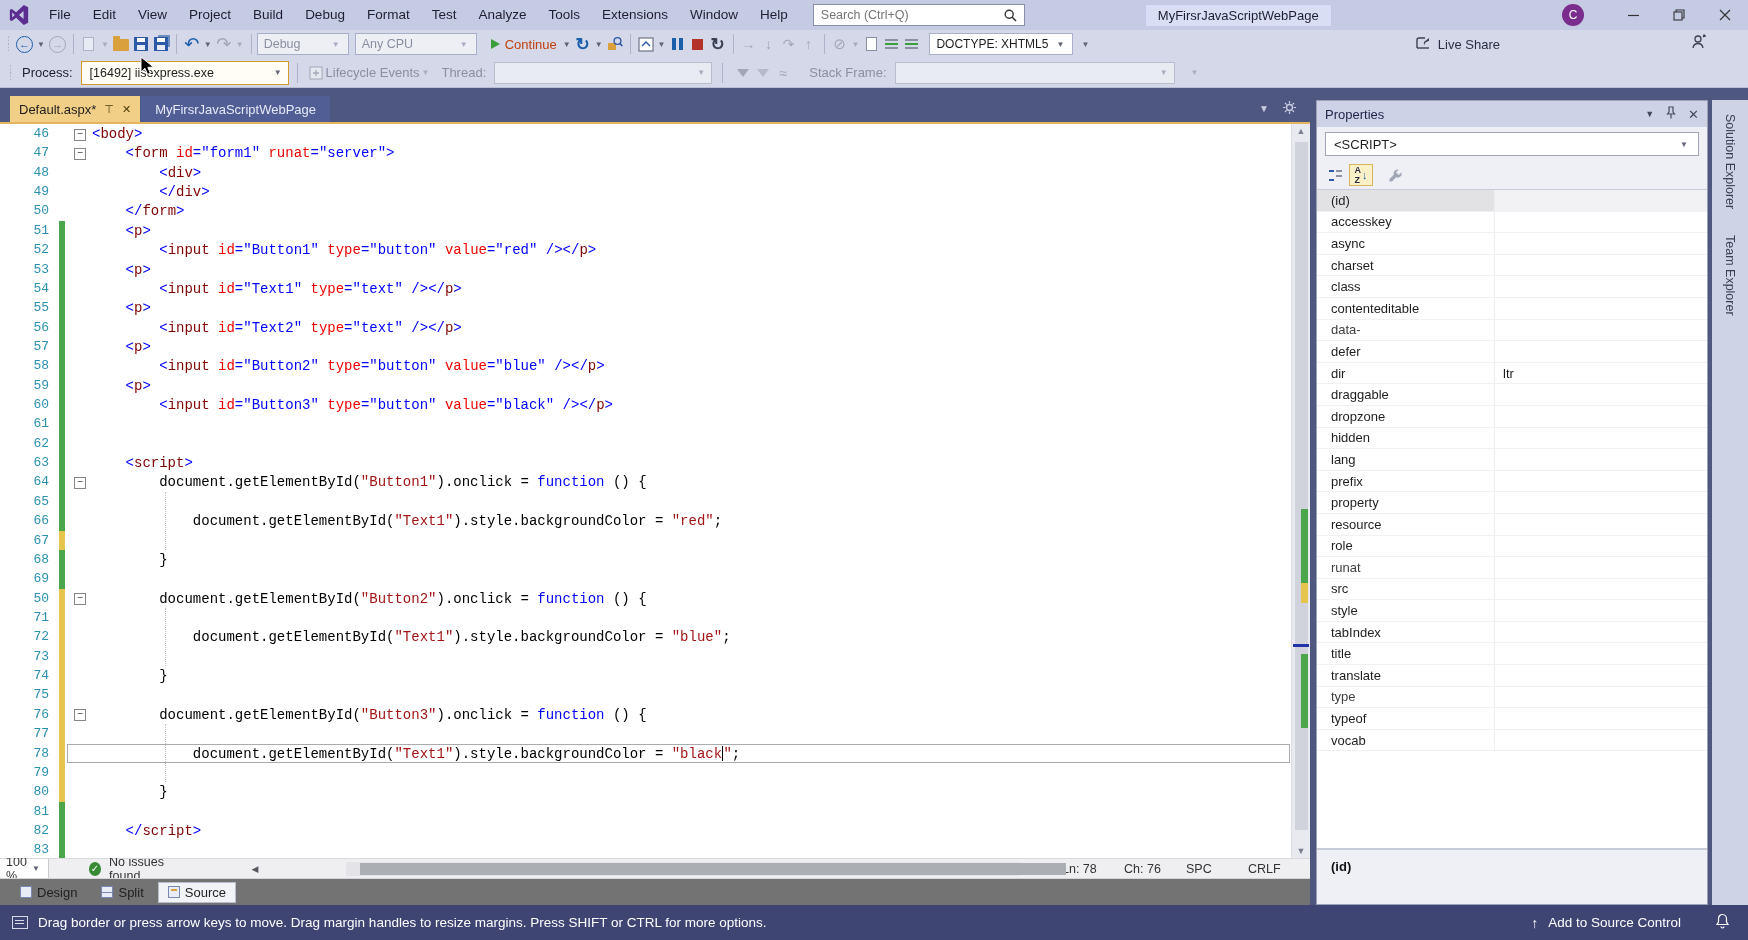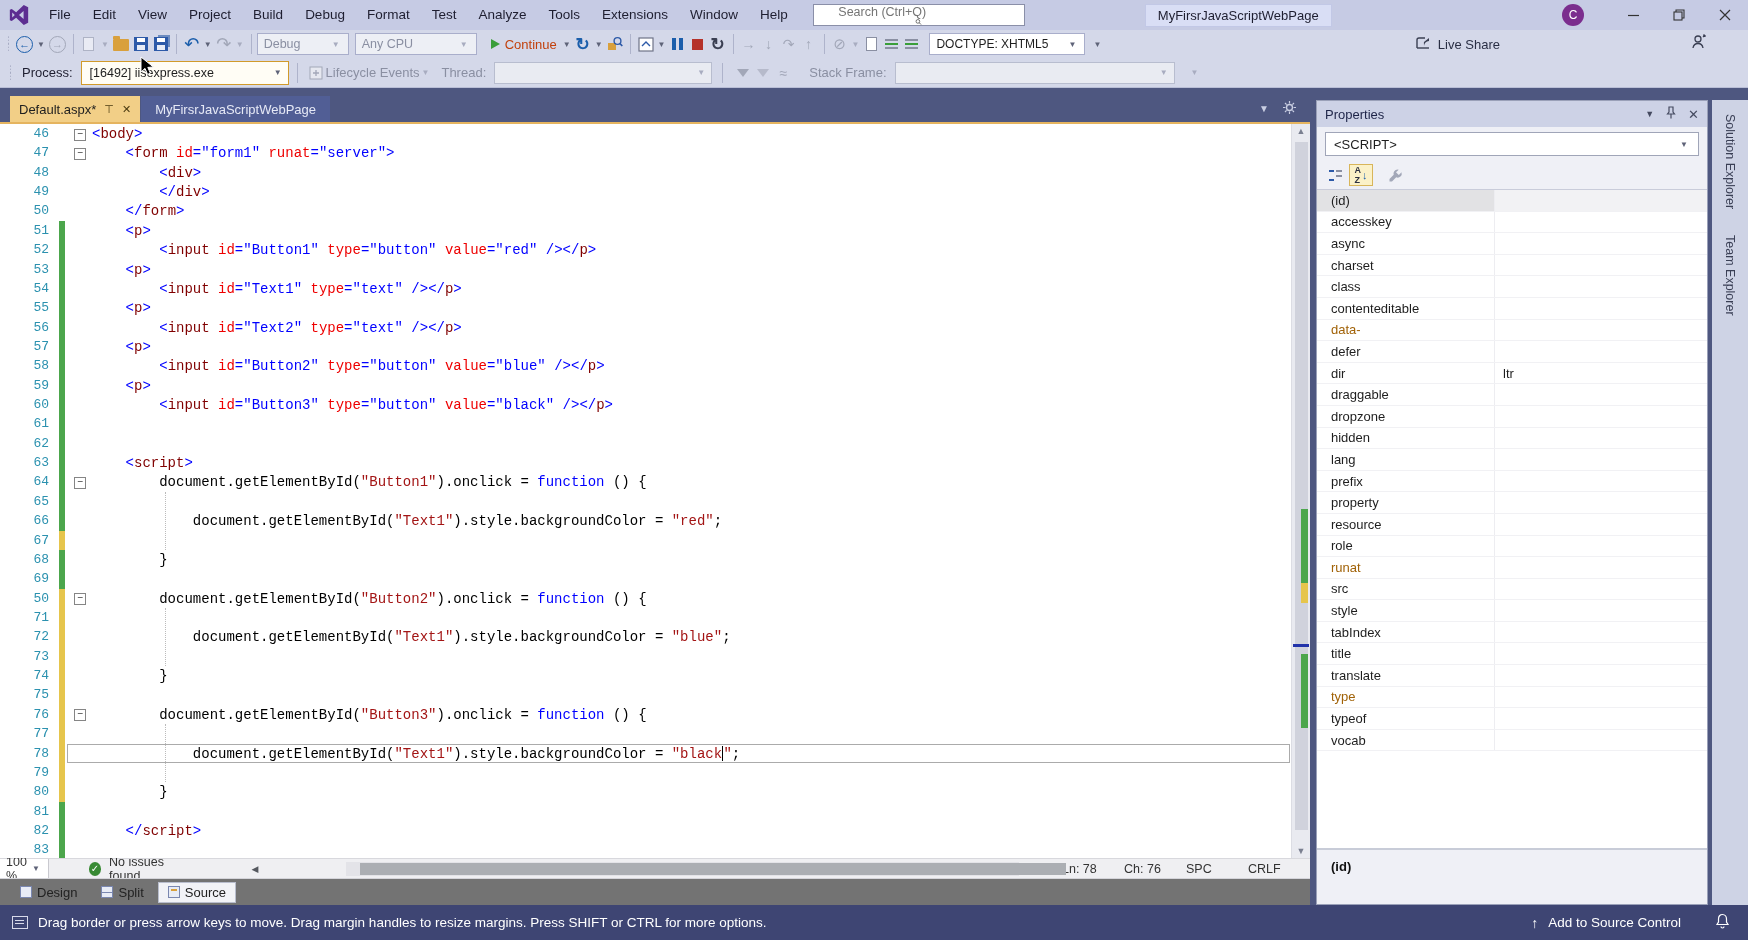--- a/index.html
+++ b/index.html
@@ -6,21 +6,21 @@
   html,body { background:#222; }
   body { font-family:"Liberation Sans", sans-serif; }
   .app { position:relative; width:1748px; height:940px; background:#D4D8E9; overflow:hidden; color:#1E1E1E; font-size:13px; }
 
   
   .titlebar { height:30px; background:#C6CBE4; display:flex; align-items:center; }
   .vslogo { width:38px; display:flex; justify-content:center; align-items:center; }
   .vslogo svg { display:block; }
   .menus { display:flex; }
   .menu-item { padding:0 11px; font-size:13.5px; line-height:30px; color:#1E1E30; cursor:default; }
-  .search { width:212px; height:22px; margin-left:14px; background:#fff; border:1px solid #8A8FA8; display:flex; align-items:center; padding:0 7px;flex-direction:column; }
+  .search { width:212px; height:22px; margin-left:14px; background:#fff; border:1px solid #8A8FA8; display:flex; align-items:center; padding:0 7px; }
   .search input { border:0; outline:0; flex:1; font-size:12.5px; color:#444; font-family:"Liberation Sans",sans-serif; background:transparent; }
   .wintitle { margin-left:120px; background:#D9DEF5; border:1px solid #C2C8E6; padding:3px 12px; font-size:13px; color:#1E1E30; }
   .tb-right { margin-left:auto; display:flex; align-items:center; }
   .avatar { width:22px; height:22px; border-radius:50%; background:#7B2D8E; color:#fff; font-size:12px; display:flex; align-items:center; justify-content:center; margin-right:26px; }
   .winbtn { width:46px; height:30px; display:flex; align-items:center; justify-content:center; color:#333; }
 
   
   .toolbar { height:28px; background:#D4D8E9; display:flex; align-items:center; padding-left:4px; position:relative; }
   .procbar { height:30px; background:#D4D8E9; display:flex; align-items:center; padding-left:6px; border-bottom:1px solid #B9BEd6; }
   .grip { color:#9FA4BC; font-size:9px; letter-spacing:1px; width:10px; line-height:7px; text-align:center; }
@@ -129,21 +129,21 @@
   .catic i:nth-child(3){top:6px;left:7px;width:6px;}
   .catic i:nth-child(4){top:10px;left:0;width:5px;background:#2D5AA8;}
   .azic { font-size:9px; font-weight:bold; color:#2D3142; display:flex; align-items:center; }
   .azic b { color:#1B5EAB; font-size:11px; margin-left:1px; }
   .pgrid { height:628px; background:#fff; overflow:hidden; border-top:1px solid #C9CCDA; }
   .prow { display:flex; height:21.6px; align-items:center; font-size:13px; border-bottom:1px solid #F1F1F4; }
   .pname { width:178px; padding-left:14px; color:#1E1E1E; border-right:1px solid #EDEDF1; height:100%; display:flex; align-items:center; }
   .pval { flex:1; padding-left:8px; color:#1E1E1E; }
   .prow.sel .pname { background:#E2E2E4; }
   .prow.sel { background:#F2F2F4; }
-  .prow.gray .pname { color:#a16207; }
+  .prow.gray .pname { color:#404040; }
   .pfootgap { flex:1; background:#fff; }
   .pfoot { border-top:2px solid #C8CCD8; background:#EFF0F6; padding:9px 14px 30px; }
   .pfoot b { font-size:13px; color:#111; }
 
   .sidestrip { width:36px; margin-left:4px; margin-top:12px; background:#CED3E5; display:flex; flex-direction:column; align-items:center; padding-top:14px; gap:26px; }
   .vtext { writing-mode:vertical-rl; font-size:12.5px; color:#3A3F55; }
 
   
   .bottombar { height:35px; background:#3E4573; color:#fff; display:flex; align-items:center; padding:0 12px; font-size:13.5px; }
   .bbico { width:16px; height:13px; border:1px solid #D8DAEA; position:relative; margin-right:10px; }
@@ -296,21 +296,21 @@
           <i></i>
         </span>
       </span>
     <span class="tbi">
         <span class="listic">
           <i></i>
           <i></i>
           <i></i>
         </span>
       </span>
-    <span class="combo lit" style="width:156px; margin-left:8px;">
+    <span class="combo lit" style="width:144px; margin-left:8px;">
         <span style="font-size:12px;">DOCTYPE: XHTML5</span>
         <span class="caret">▼</span>
       </span>
     <span class="caret" style="margin-left:6px;">▼</span>
     <div class="lsgroup">
       <svg width="17" height="16" viewBox="0 0 17 16">
           <path d="M2 12V4a2 2 0 0 1 2-2h6" fill="none" stroke="#3A3F52" stroke-width="1.4"></path>
           <path d="M9 6l5-4v3c-3 .4-4.6 2-5 5 0-2-.2-3.4 0-4z" fill="#3A3F52"></path>
           <path d="M2 12h12" stroke="#3A3F52" stroke-width="1.4"></path>
         </svg>

